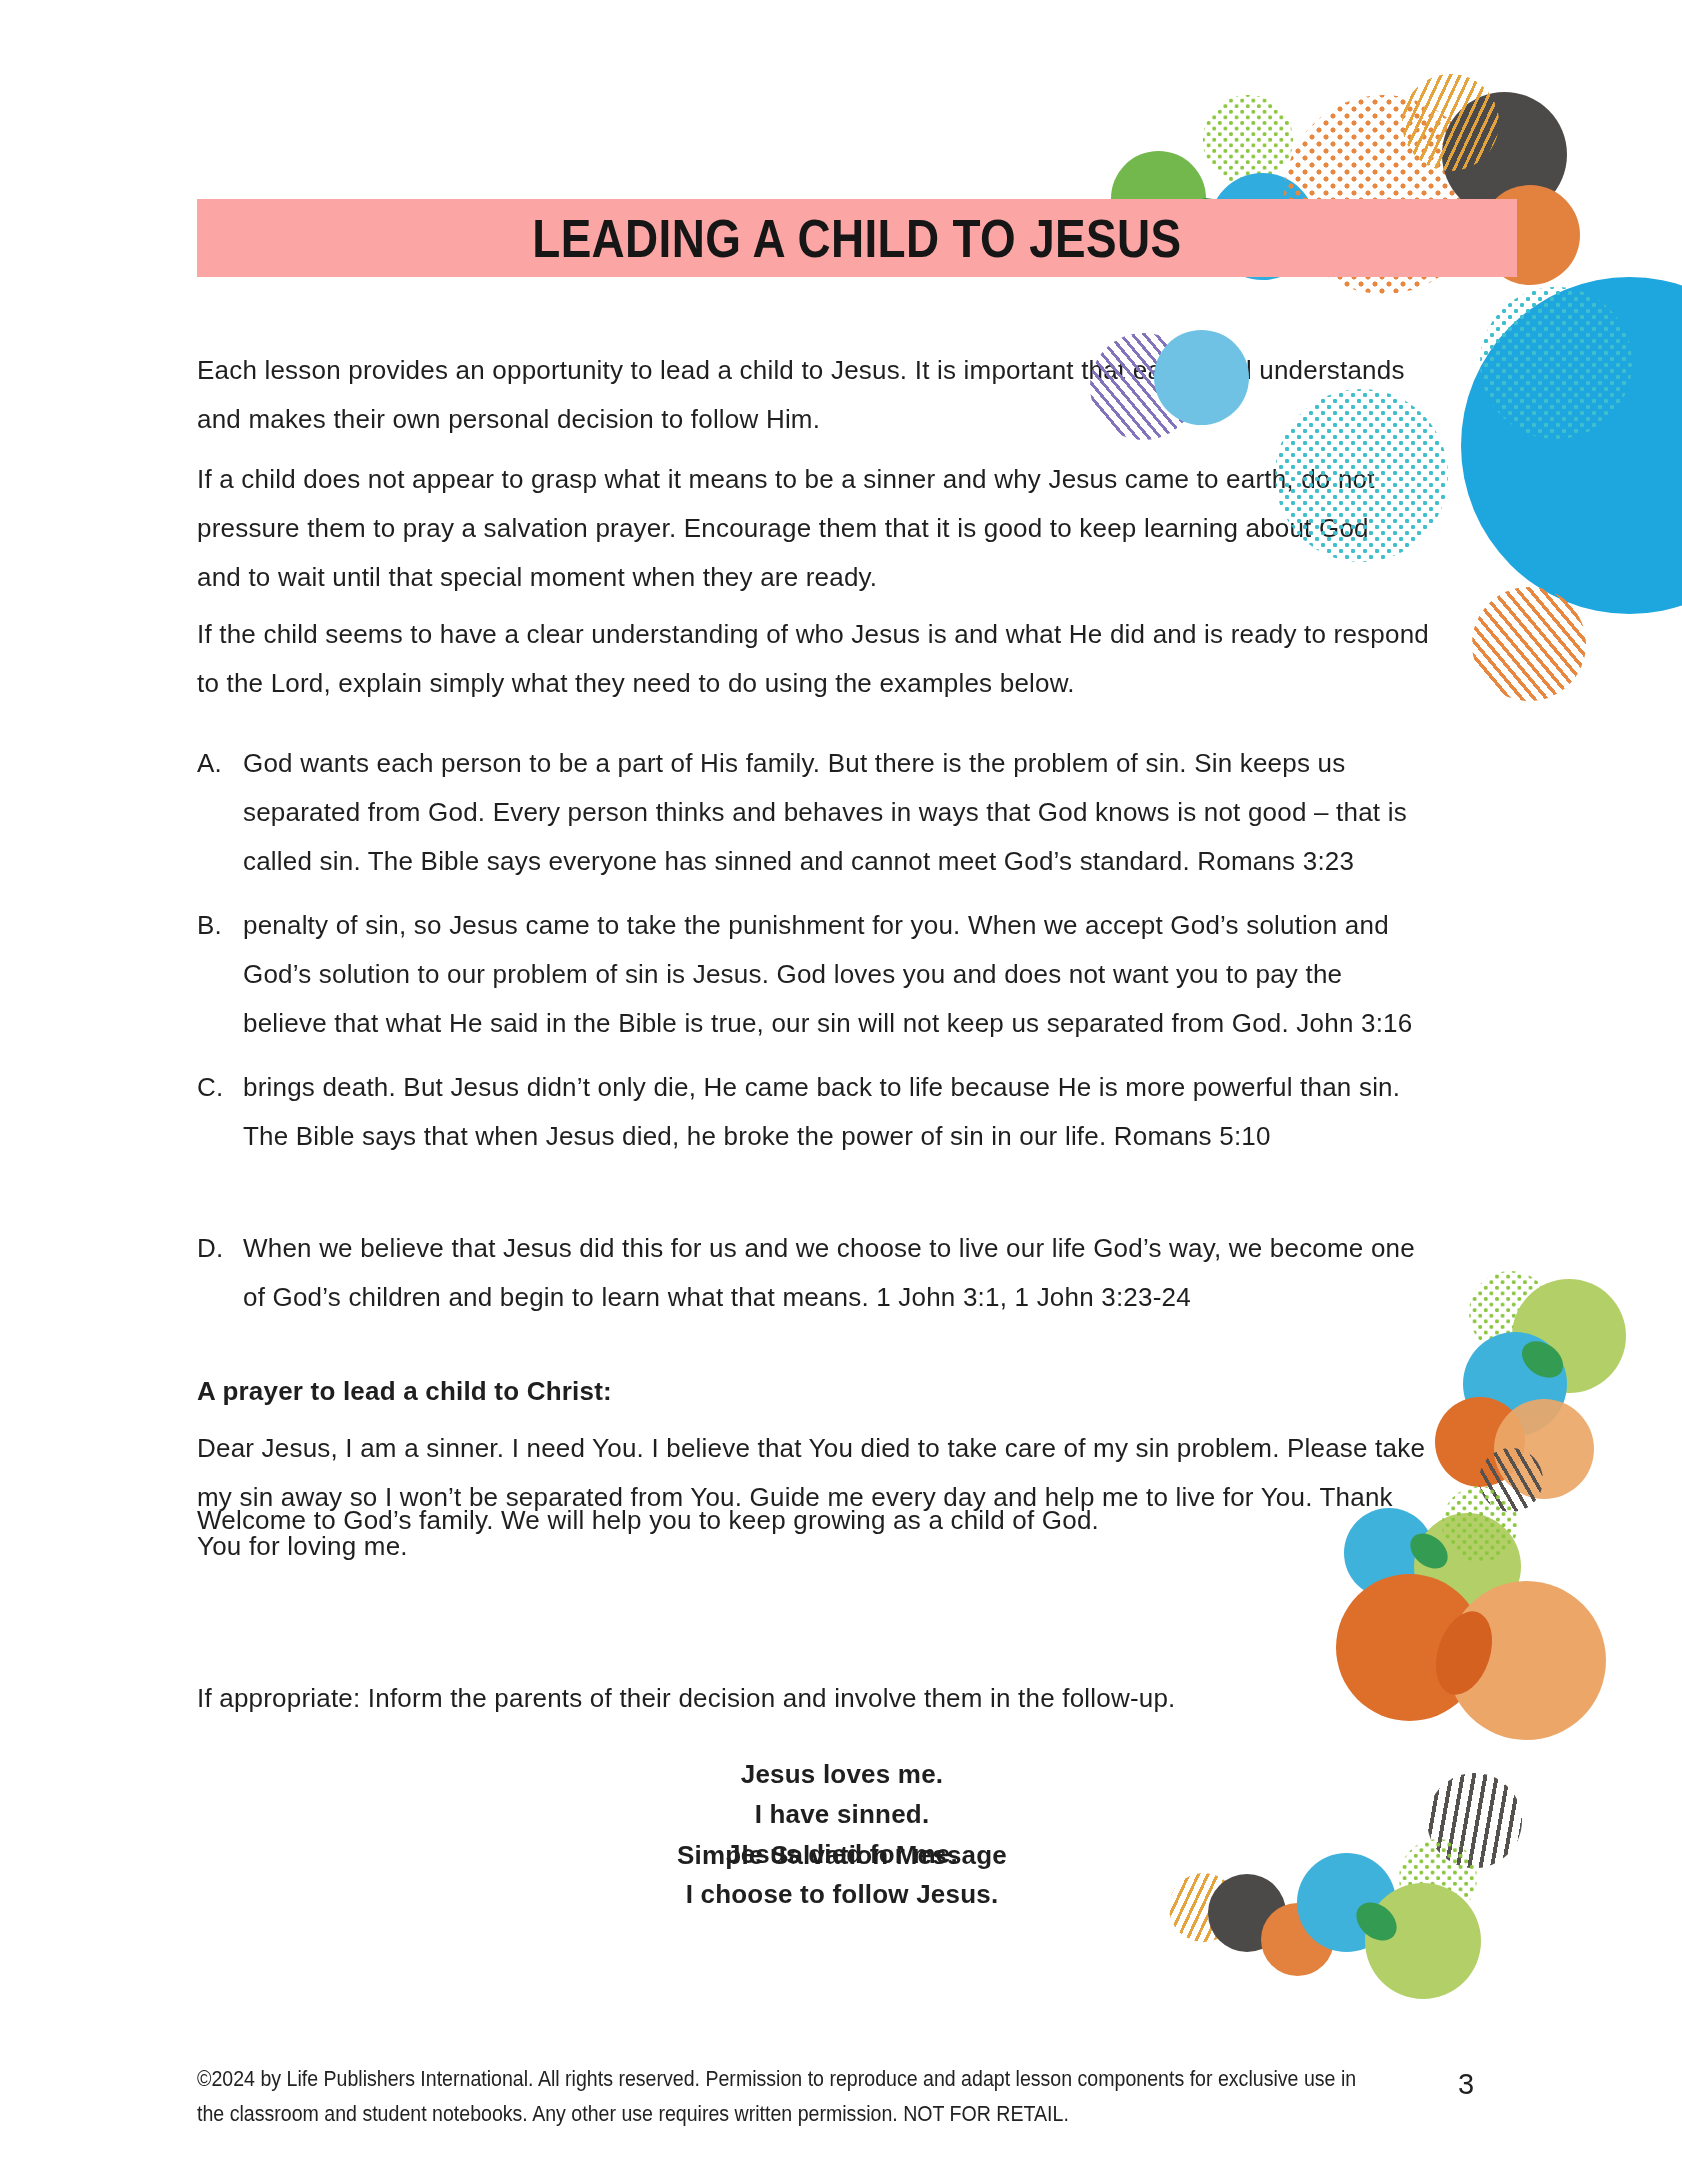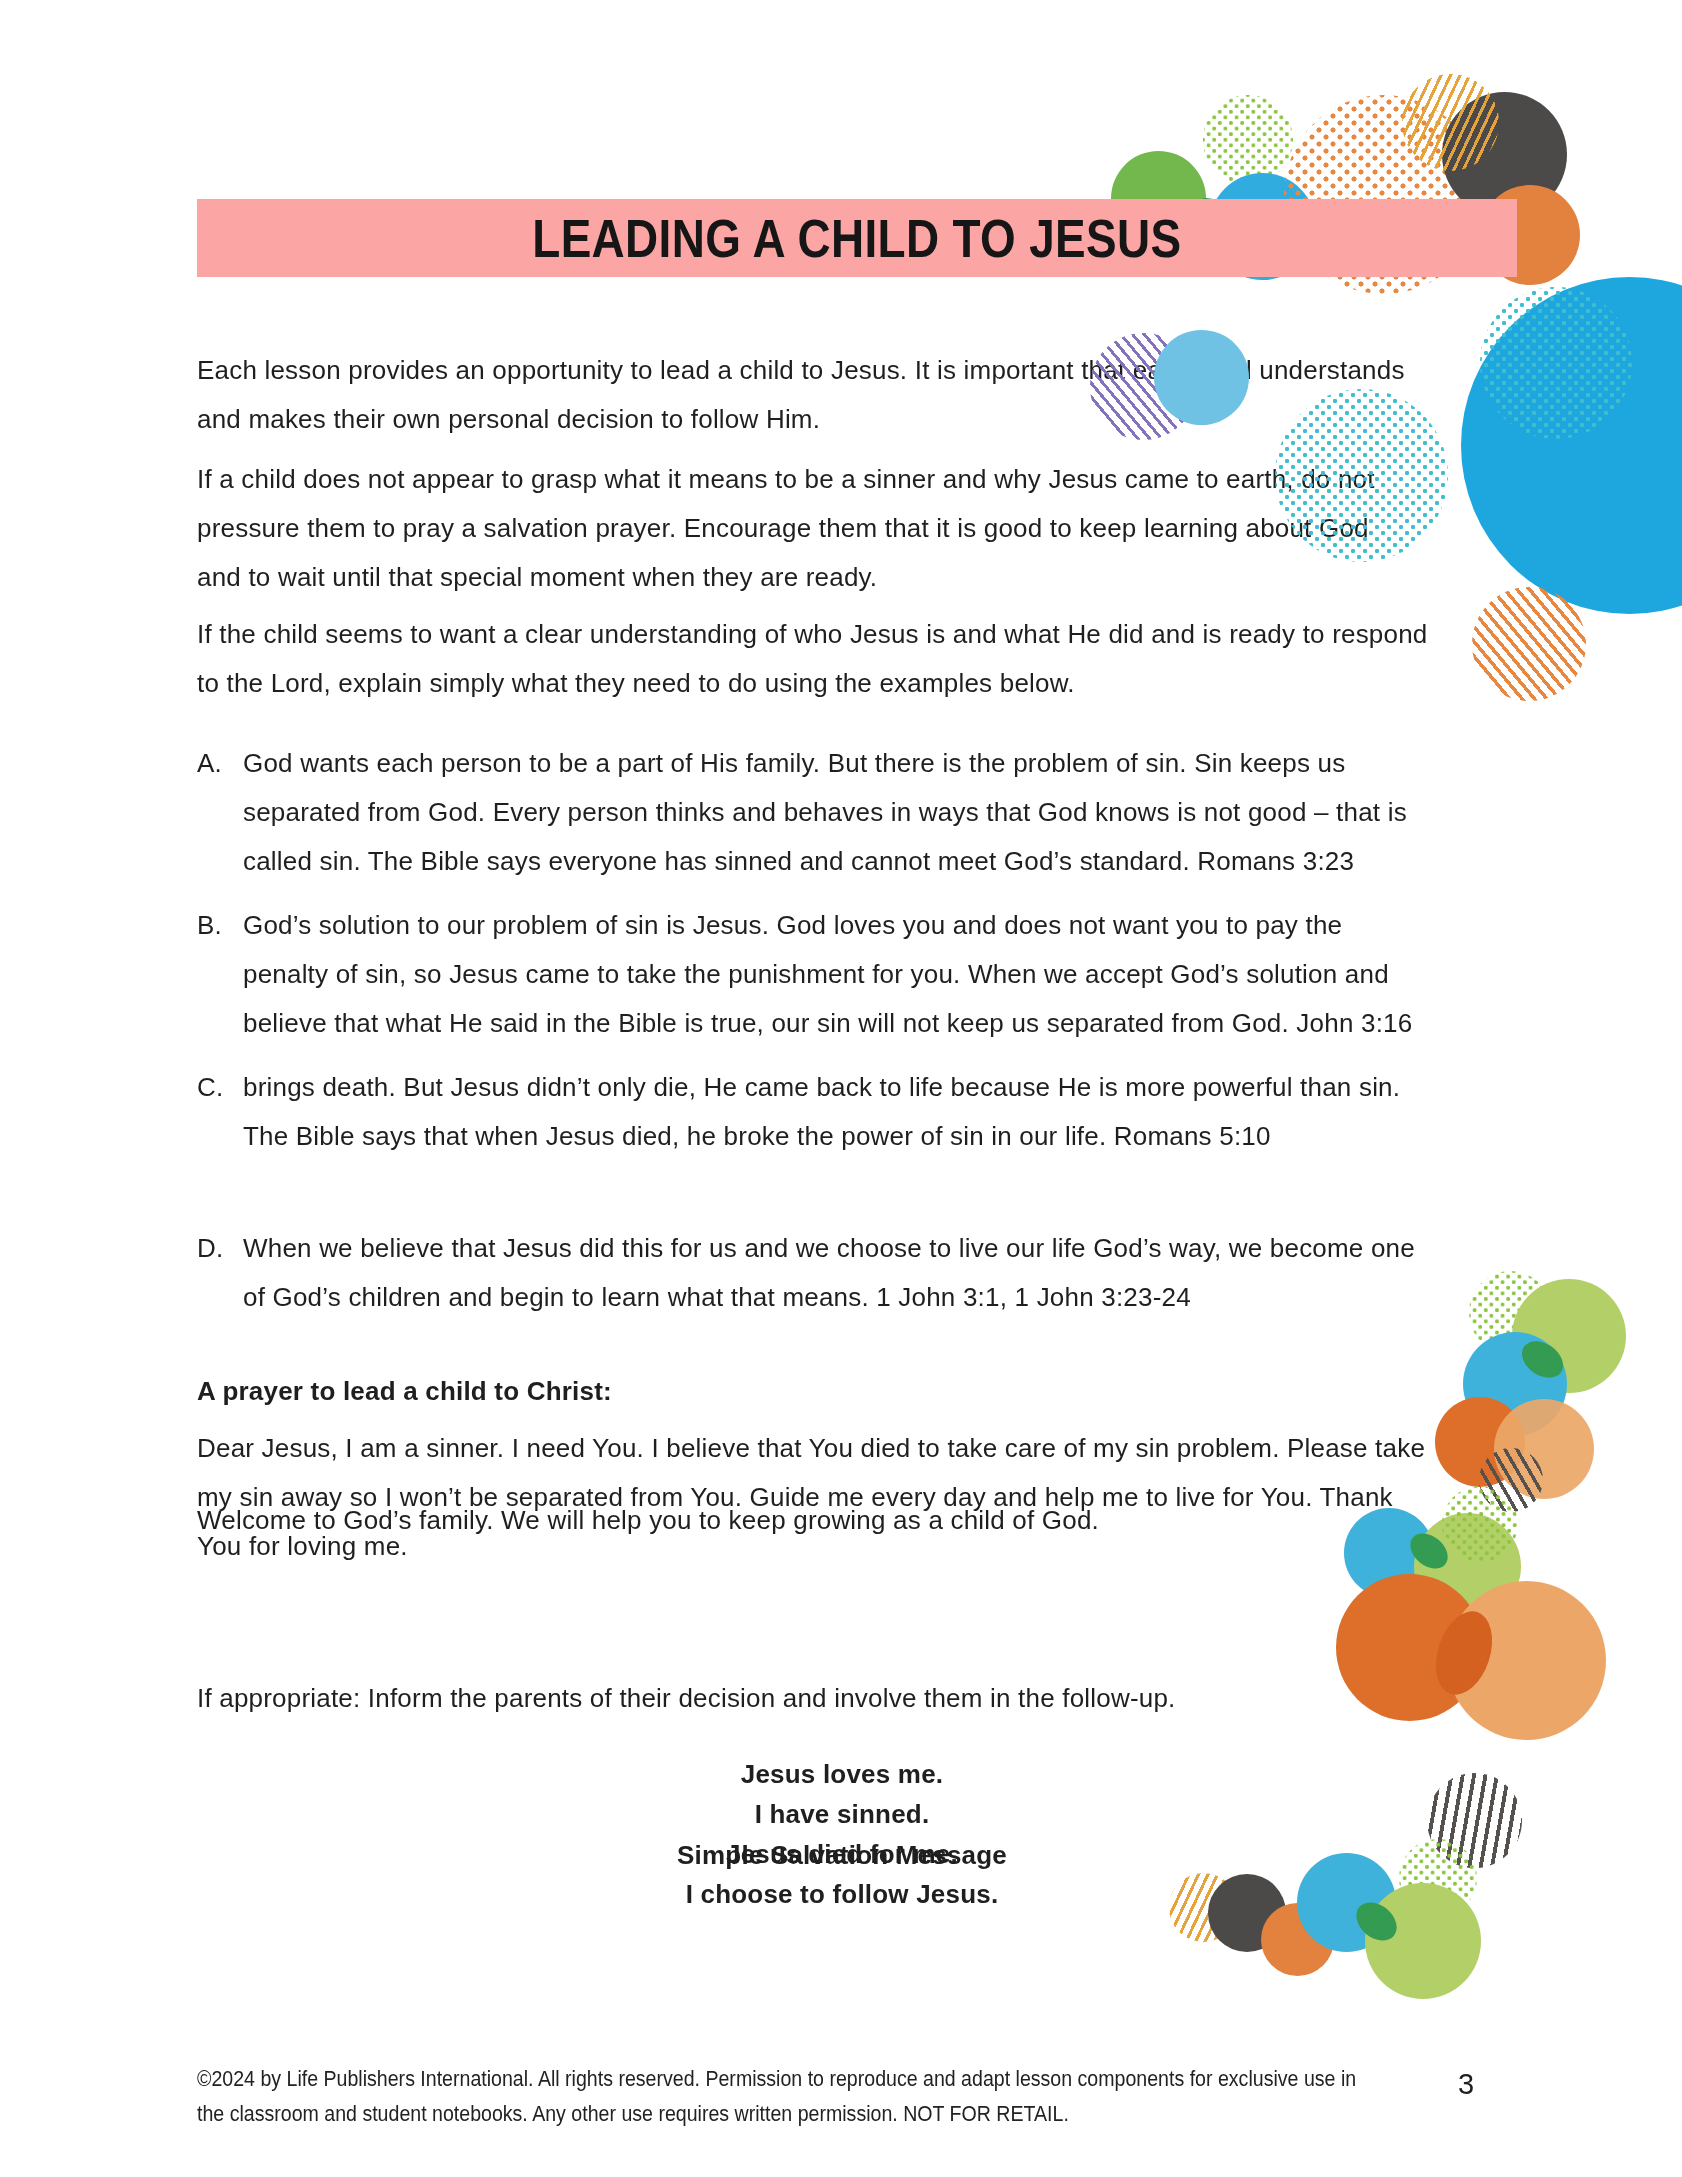--- a/index.html
+++ b/index.html
@@ -89,37 +89,37 @@
   <div class="tx" style="top:346px;">
     <div>Each lesson provides an opportunity to lead a child to Jesus. It is important that each child understands</div>
     <div>and makes their own personal decision to follow Him.</div>
   </div>
   <div class="tx" style="top:455px;">
     <div>If a child does not appear to grasp what it means to be a sinner and why Jesus came to earth, do not</div>
     <div>pressure them to pray a salvation prayer. Encourage them that it is good to keep learning about God</div>
     <div>and to wait until that special moment when they are ready.</div>
   </div>
   <div class="tx" style="top:610px;">
-    <div>If the child seems to want a clear understanding of who Jesus is and what He did and is ready to respond</div>
+    <div>If the child seems to have a clear understanding of who Jesus is and what He did and is ready to respond</div>
     <div>to the Lord, explain simply what they need to do using the examples below.</div>
   </div>
 
   <div class="tx li" style="top:739px;">
     <span class="letter">A.</span>
     <span>
       <div>God wants each person to be a part of His family. But there is the problem of sin. Sin keeps us</div>
       <div>separated from God. Every person thinks and behaves in ways that God knows is not good – that is</div>
       <div>called sin. The Bible says everyone has sinned and cannot meet God’s standard. Romans 3:23</div>
     </span>
   </div>
   <div class="tx li" style="top:901px;">
     <span class="letter">B.</span>
     <span>
+      <div>penalty of sin, so Jesus came to take the punishment for you. When we accept God’s solution and</div>
       <div>God’s solution to our problem of sin is Jesus. God loves you and does not want you to pay the</div>
-      <div>penalty of sin, so Jesus came to take the punishment for you. When we accept God’s solution and</div>
       <div>believe that what He said in the Bible is true, our sin will not keep us separated from God. John 3:16</div>
     </span>
   </div>
   <div class="tx li" style="top:1063px;">
     <span class="letter">C.</span>
     <span>
       <div>brings death. But Jesus didn’t only die, He came back to life because He is more powerful than sin.</div>
       <div>The Bible says that when Jesus died, he broke the power of sin in our life. Romans 5:10</div>
     </span>
   </div>

